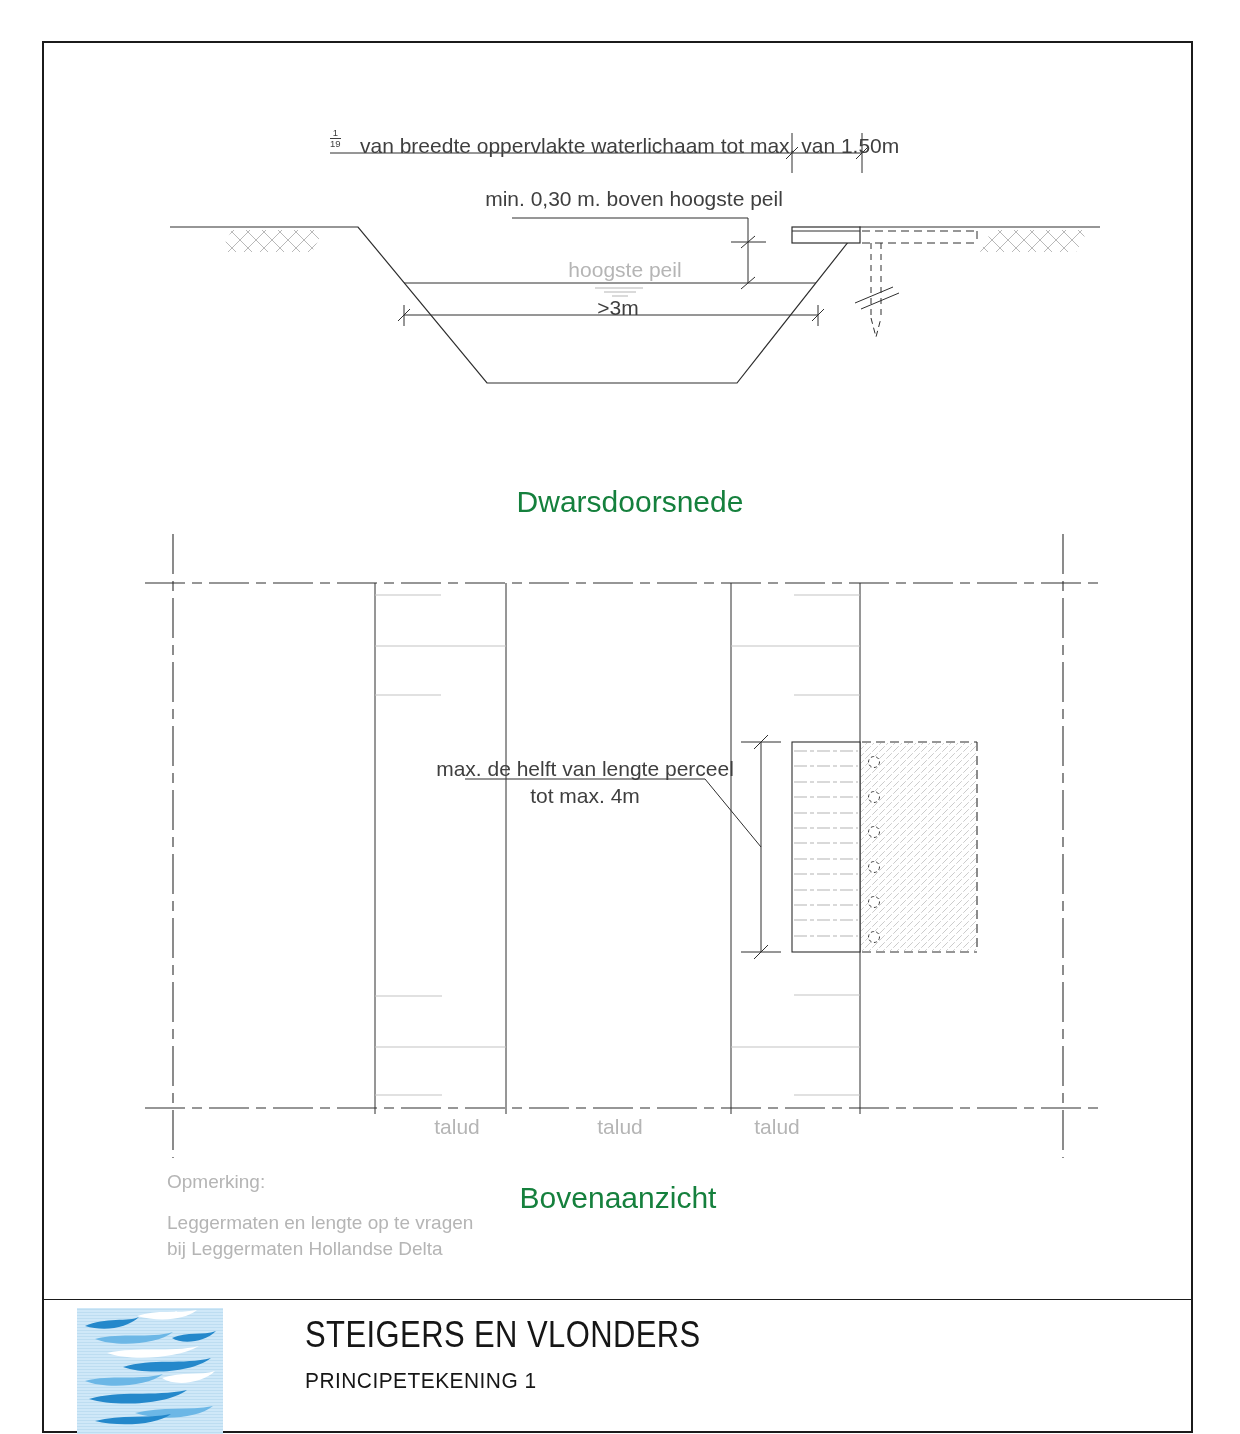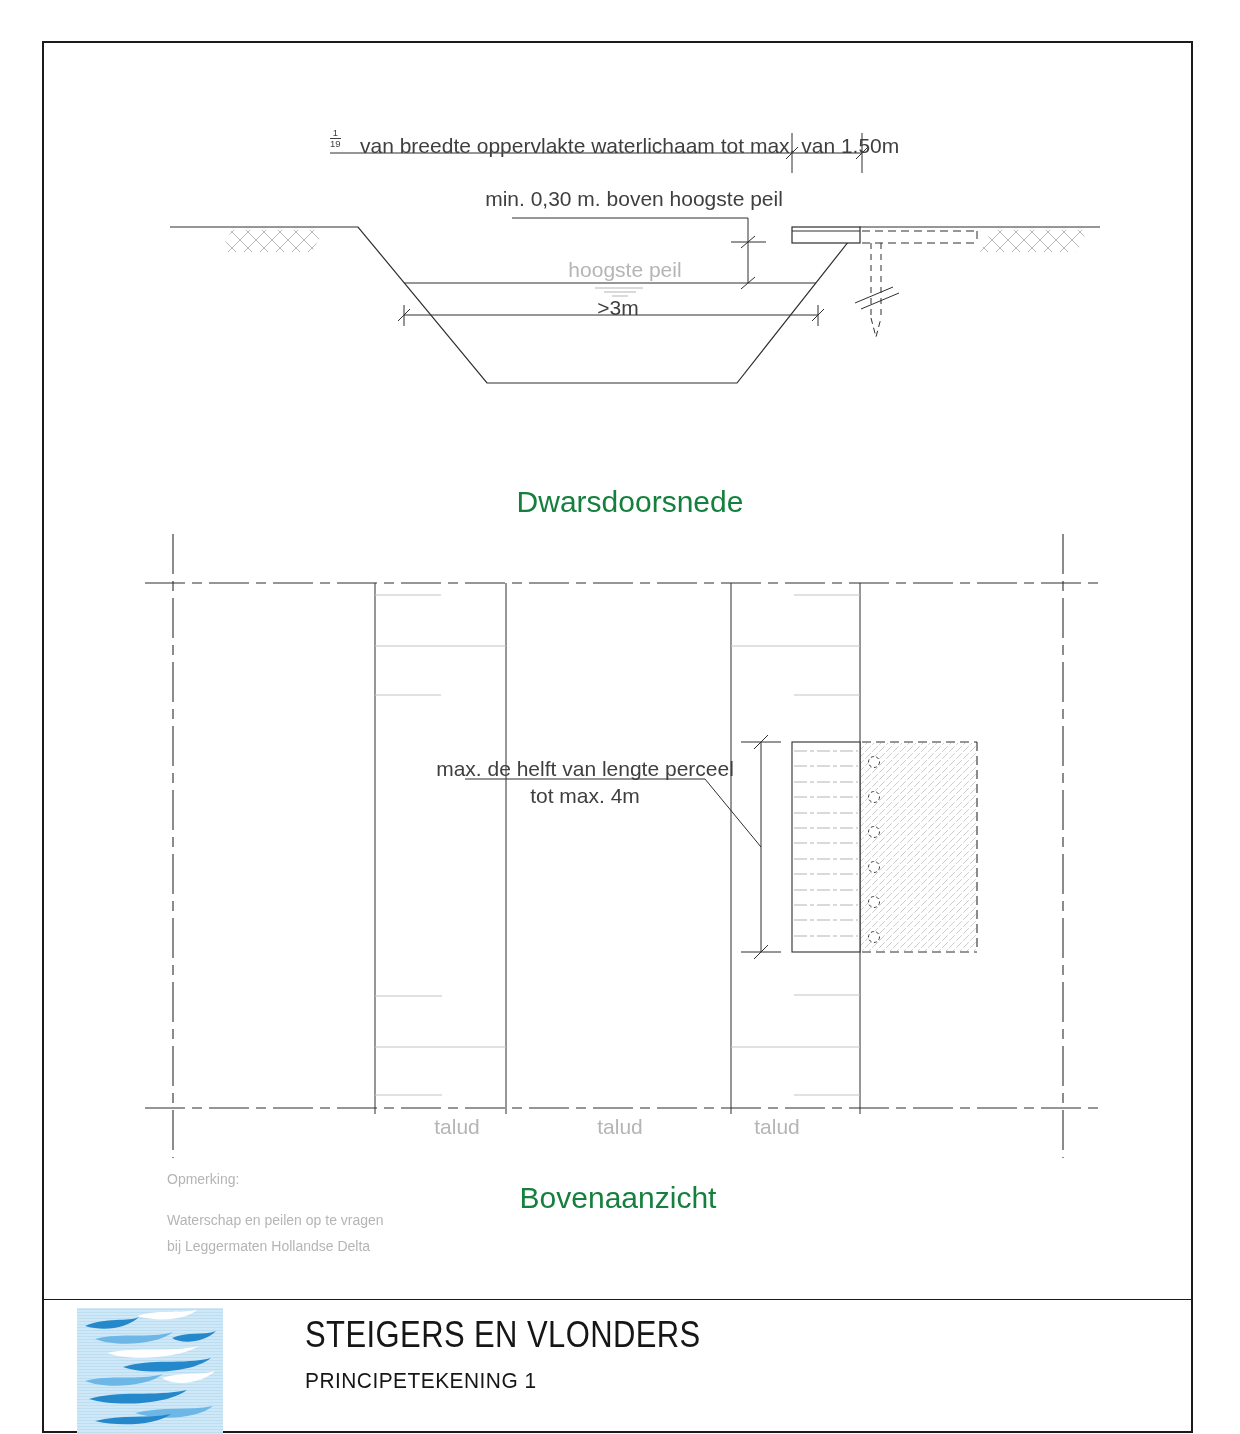--- a/index.html
+++ b/index.html
@@ -14,21 +14,21 @@
   .titleblock-divider{
     position:absolute;left:0;top:1256px;width:100%;height:0;
     border-top:1.5px solid #1b1b1b;
   }
   svg.linework{position:absolute;left:0;top:0;}
   .lbl{position:absolute;white-space:nowrap;line-height:1.15;}
   .ann{font-size:21px;color:#3f3f3f;}
   .gray{color:#b5b5b5;}
   .ctr{transform:translateX(-50%);}
   .sec-title{font-size:30px;color:#15803d;}
-  .remark{font-size:14px;color:#b5b5b5;text-align:center;}
+  .remark{font-size:19px;color:#b5b5b5;text-align:center;}
   .fraction{
     position:absolute;left:330px;top:128px;font-size:9.5px;color:#3f3f3f;
     text-align:center;line-height:1.05;
   }
   .fraction .num{display:block;border-bottom:1px solid #3f3f3f;padding:0 1px;}
   .tb-title{
     font-size:36px;color:#161616;transform:scaleX(0.86);transform-origin:left center;
     letter-spacing:0.5px;
   }
   .tb-sub{
@@ -161,21 +161,21 @@
 <div class="lbl sec-title ctr" style="left:630px;top:485px;">Dwarsdoorsnede</div>
 
 <div class="lbl ann ctr" style="left:585px;top:757px;">max. de helft van lengte perceel</div>
 <div class="lbl ann ctr" style="left:585px;top:784px;">tot max. 4m</div>
 <div class="lbl ann gray ctr" style="left:457px;top:1115px;">talud</div>
 <div class="lbl ann gray ctr" style="left:620px;top:1115px;">talud</div>
 <div class="lbl ann gray ctr" style="left:777px;top:1115px;">talud</div>
 <div class="lbl sec-title ctr" style="left:618px;top:1169px;margin-top:12px;">Bovenaanzicht</div>
 
 <div class="lbl remark" style="left:167px;top:1171px;">Opmerking:</div>
-<div class="lbl remark" style="left:167px;top:1212px;">Waterschap en peilen op te vragen</div>
+<div class="lbl remark" style="left:167px;top:1212px;">Leggermaten en lengte op te vragen</div>
 <div class="lbl remark" style="left:167px;top:1238px;">bij Leggermaten Hollandse Delta</div>
 
 <svg class="logo" width="146" height="126" viewBox="0 0 146 126">
   <defs>
     <pattern id="waterlines" width="4" height="3" patternUnits="userSpaceOnUse">
       <path d="M0,1.5 H4" stroke="#b3d7ee" stroke-width="0.8"></path>
     </pattern>
   </defs>
   <rect x="0" y="0" width="146" height="126" fill="#cfe8f8"></rect>
   <rect x="0" y="0" width="146" height="126" fill="url(#waterlines)" opacity="0.8"></rect>

